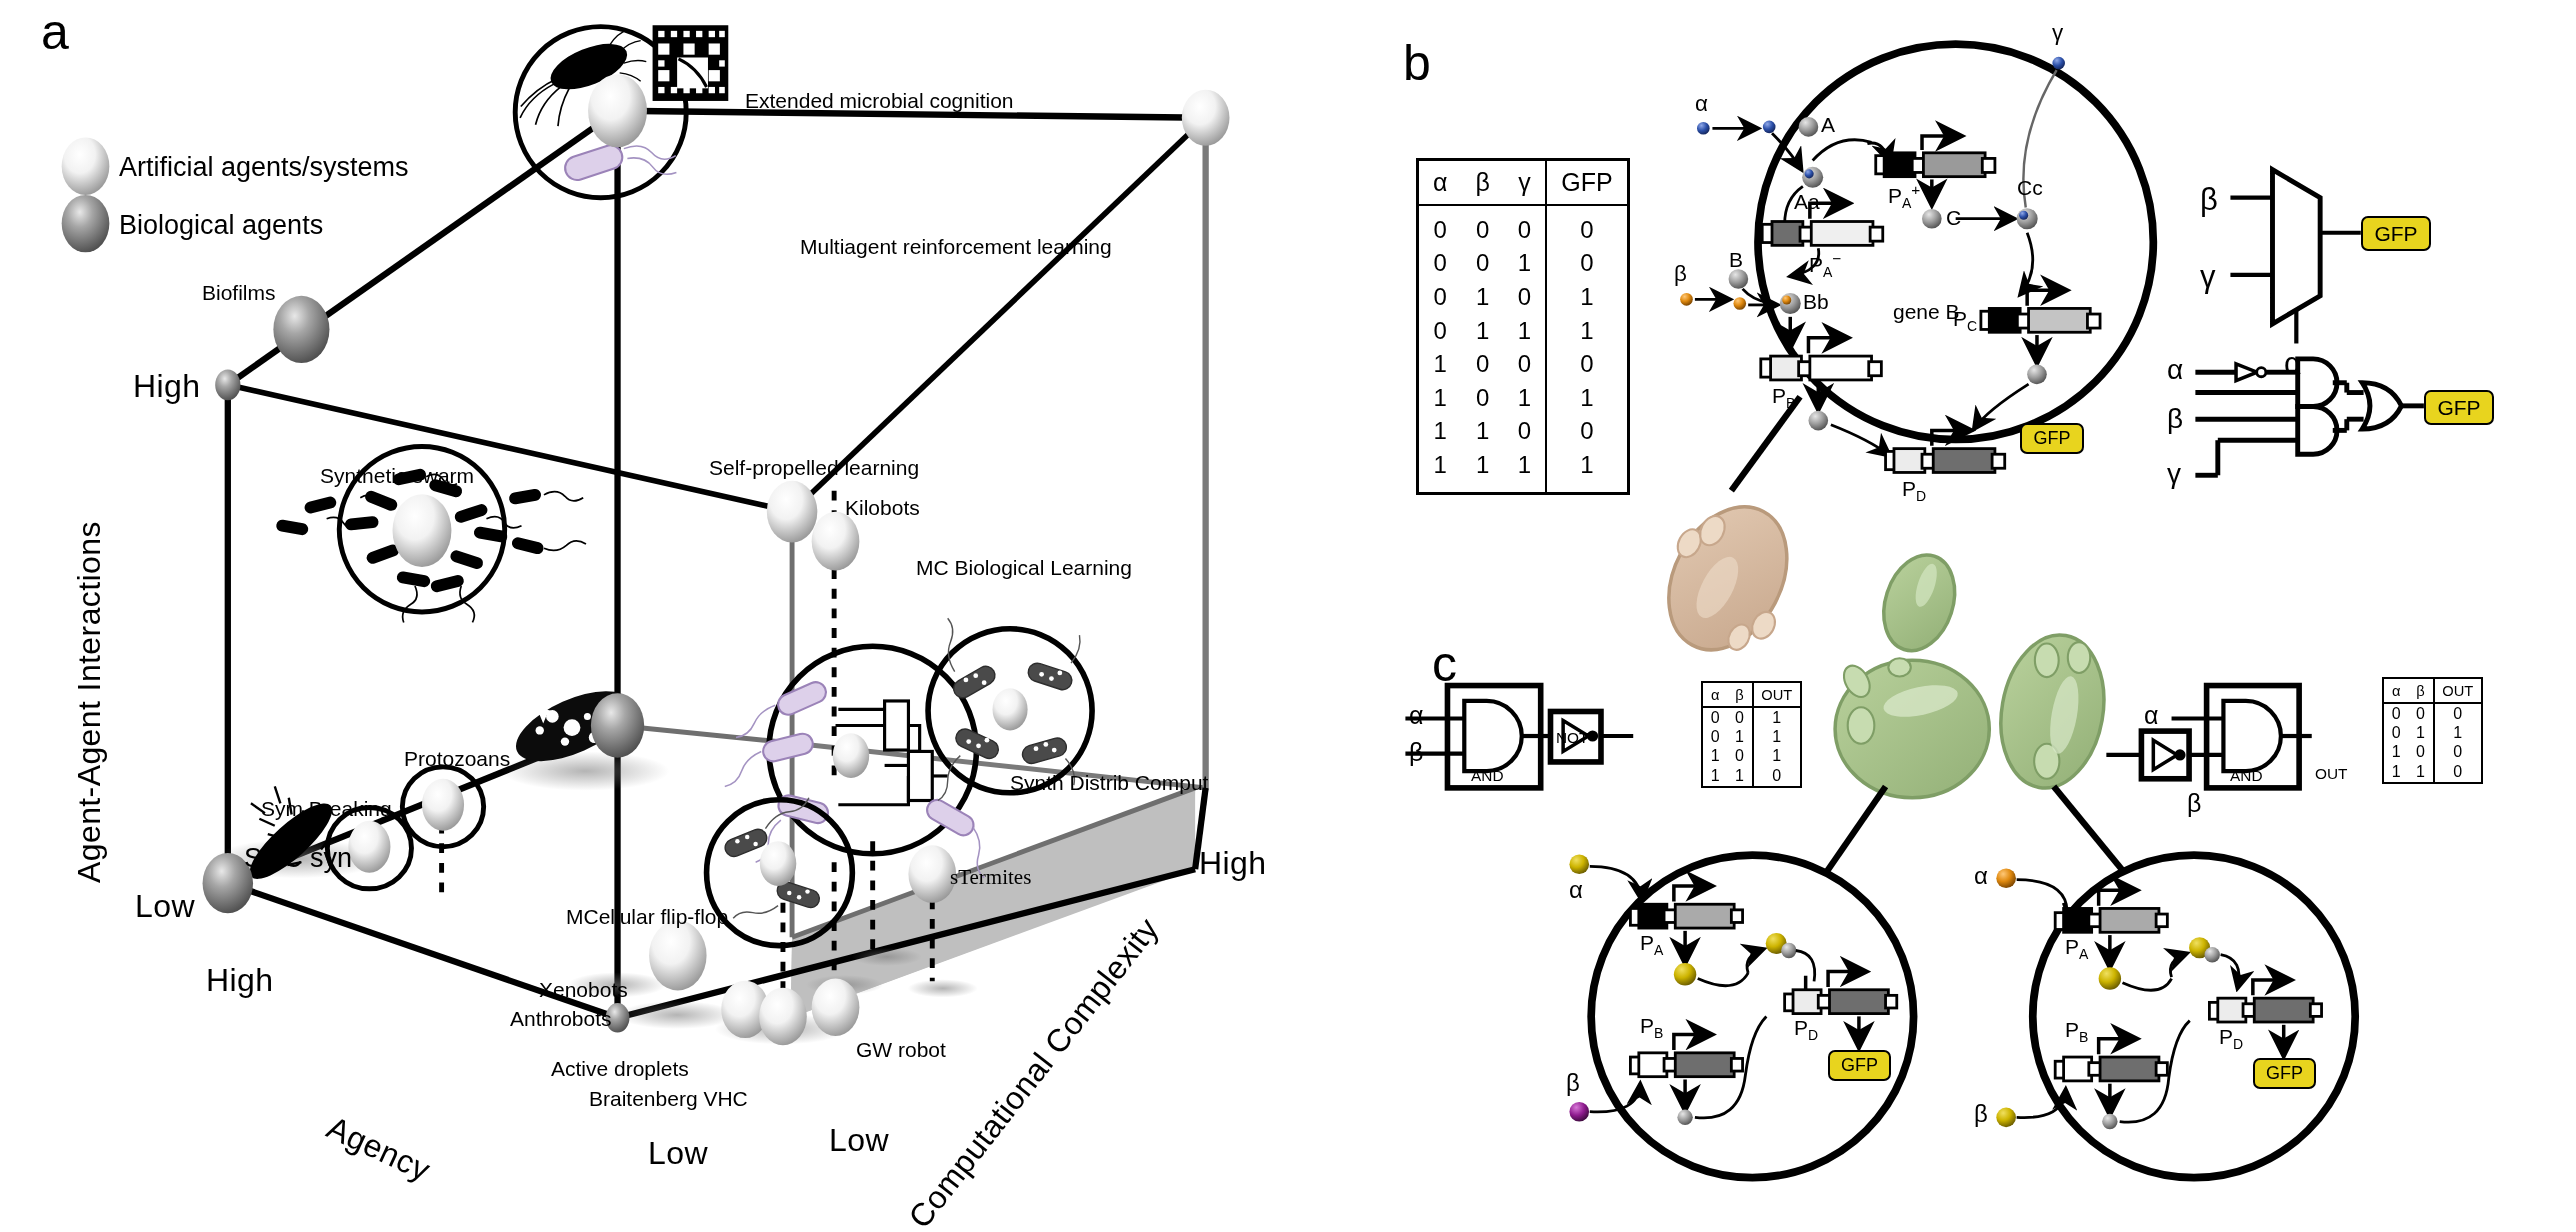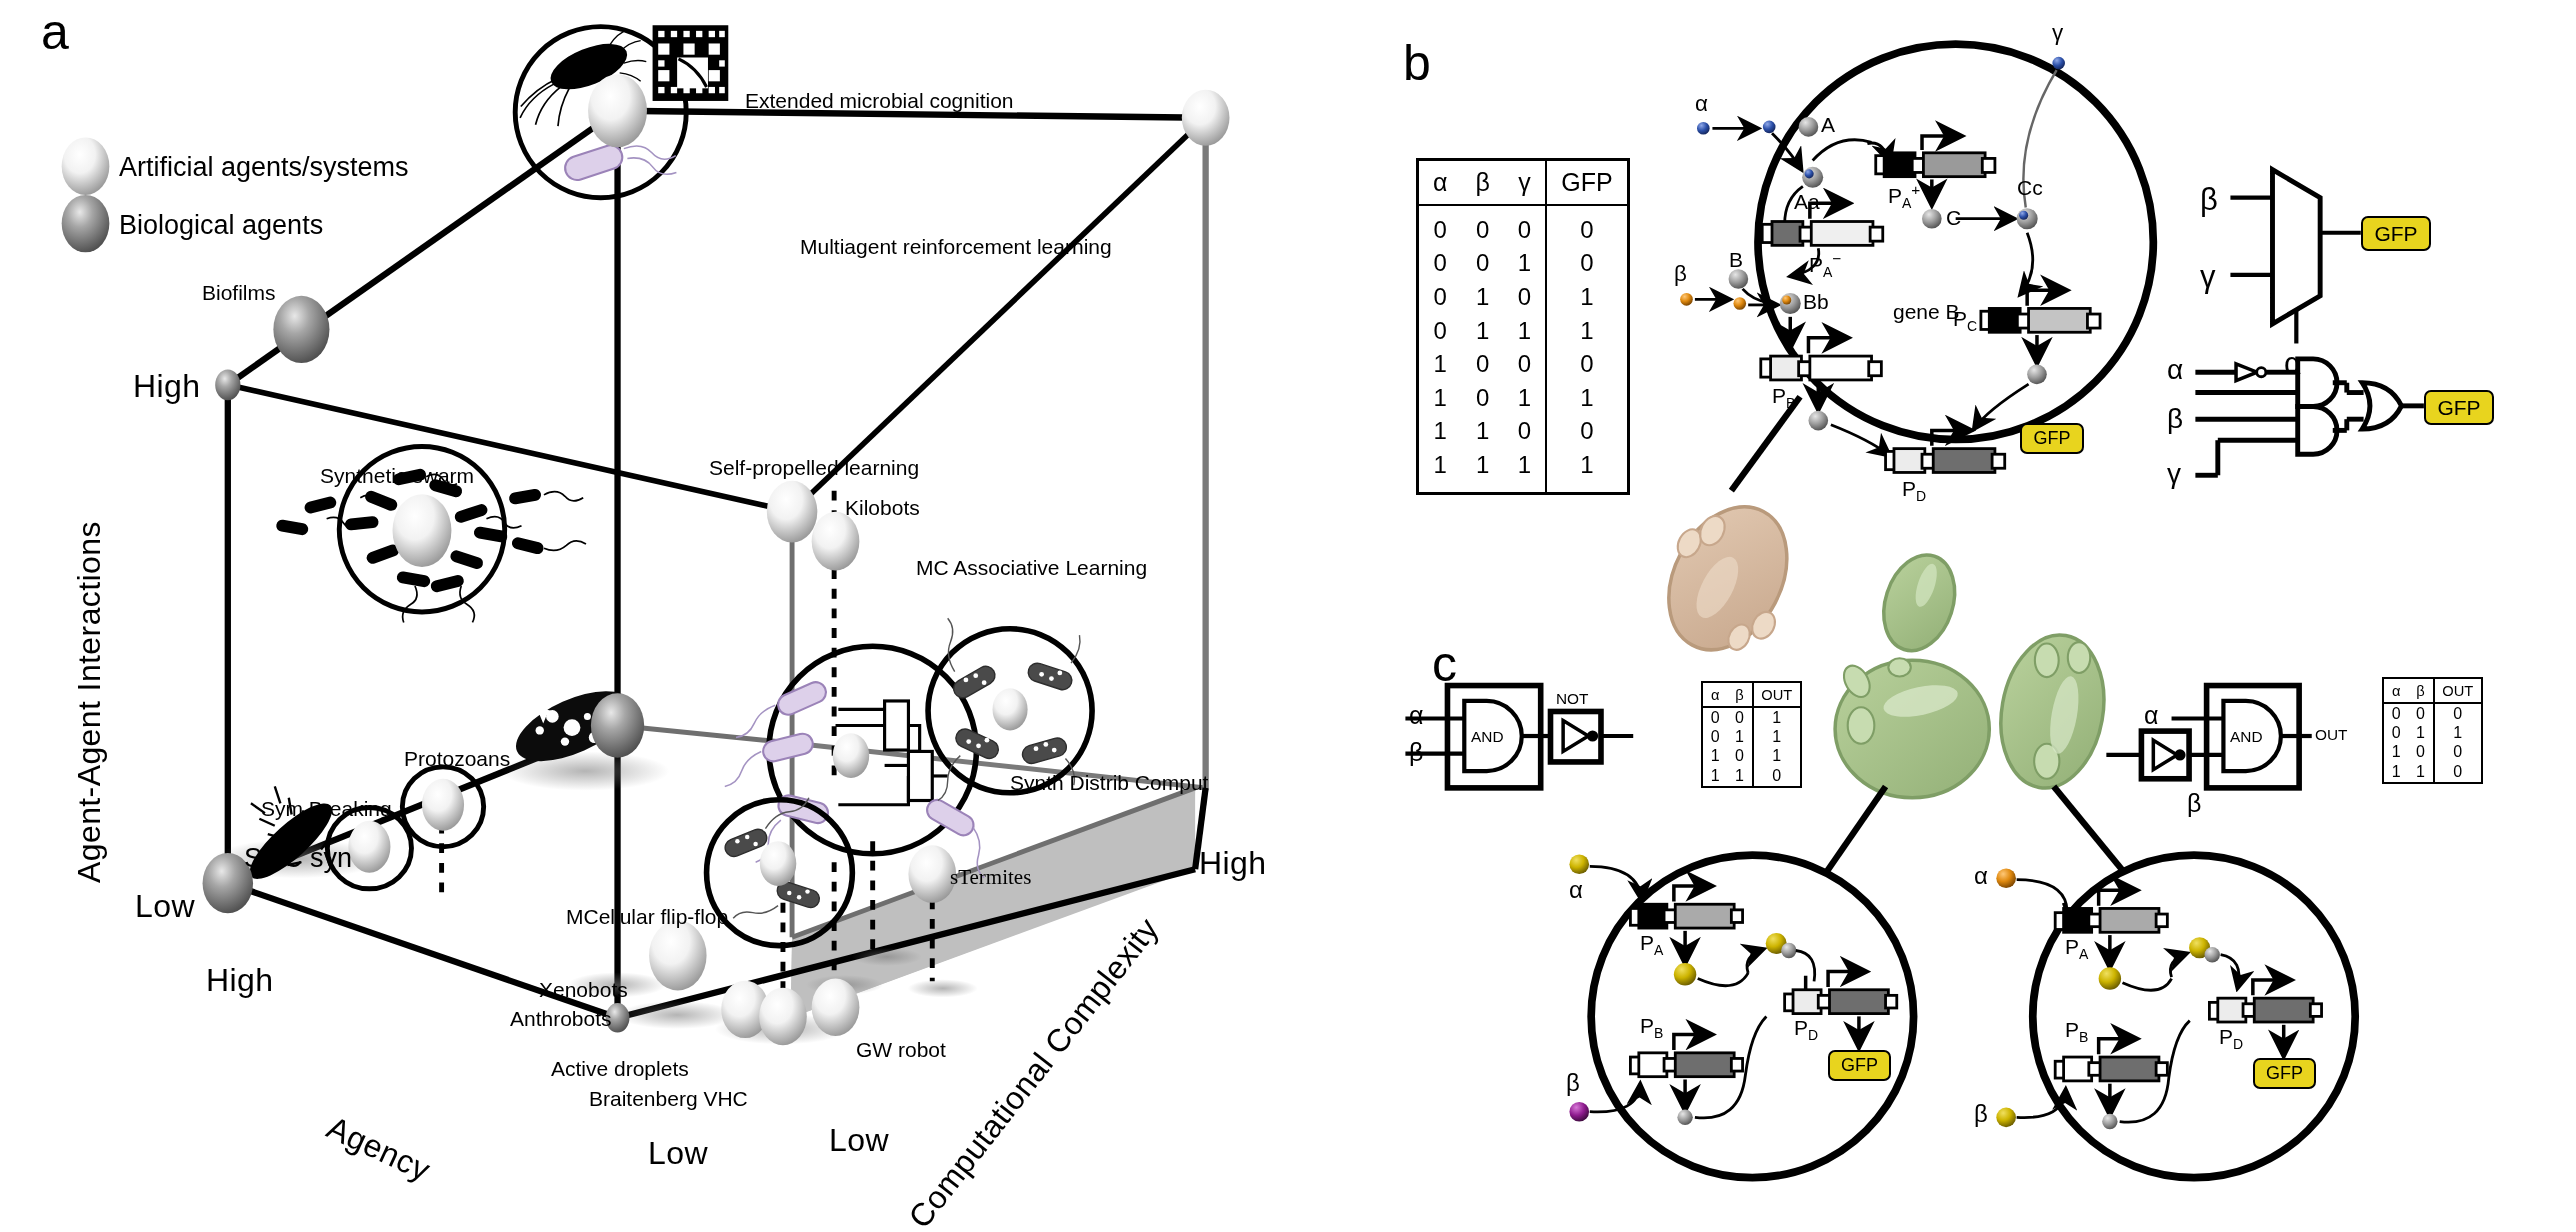--- a/index.html
+++ b/index.html
@@ -36,21 +36,21 @@
   .tt-b .sep { border-left:2.8px solid #000; }
   .tt-b .pad-top td { padding-top:9.8px; }
   .tt-b .pad-bot td { padding-bottom:12.6px; }
 
   
   .tt-c { border:2.8px solid #000; font-size:15.4px; }
   .tt-c th { padding:3.5px 7.7px; border-bottom:2.1px solid #000; font-size:14.7px; }
   .tt-c td { padding:0.7px 7.7px; font-size:16px; }
   .tt-c .sep { border-left:2.1px solid #000; }
 
-  .gate-label { position:absolute; font-size:15.4px; }
+  .gate-label { position:absolute; font-size:15.4px;margin-top:39px; }
   .greek { font-size:22.4px; }
 </style>
 </head>
 <body>
 
 <div class="fig">
 
 <svg class="layer" viewBox="0 0 3675 1759">
   <defs>
     <radialGradient id="gLight" cx="38%" cy="30%" r="72%">
@@ -669,21 +669,21 @@
 <div class="lbl axis" style="left:648px; top:1137px;">Low</div>
 <div class="lbl axis" style="left:829px; top:1124px;">Low</div>
 <div class="lbl axis" style="left:1199px; top:847px;">High</div>
 
 <div class="lbl" style="left:745px; top:90px;">Extended microbial cognition</div>
 <div class="lbl" style="left:800px; top:236px;">Multiagent reinforcement learning</div>
 <div class="lbl" style="left:202px; top:282px;">Biofilms</div>
 <div class="lbl" style="left:320px; top:465px;">Synthetic swarm</div>
 <div class="lbl" style="left:709px; top:457px;">Self-propelled learning</div>
 <div class="lbl" style="left:845px; top:497px;">Kilobots</div>
-<div class="lbl" style="left:916px; top:557px;">MC Associative Learning</div>
+<div class="lbl" style="left:916px; top:557px;">MC Biological Learning</div>
 <div class="lbl" style="left:1010px; top:772px;">Synth Distrib Comput</div>
 <div class="lbl" style="left:404px; top:748px;">Protozoans</div>
 <div class="lbl" style="left:261px; top:798px;">Sym Breaking</div>
 <div class="lbl big" style="left:244px; top:845px;">SOC syn</div>
 <div class="lbl" style="left:566px; top:906px;">MCellular flip-flop</div>
 <div class="lbl" style="left:950px; top:867px;font-family:Liberation Serif, serif;">sTermites</div>
 <div class="lbl" style="left:539px; top:979px;">Xenobots</div>
 <div class="lbl" style="left:510px; top:1008px;">Anthrobots</div>
 <div class="lbl" style="left:856px; top:1039px;">GW robot</div>
 <div class="lbl" style="left:551px; top:1058px;">Active droplets</div>

